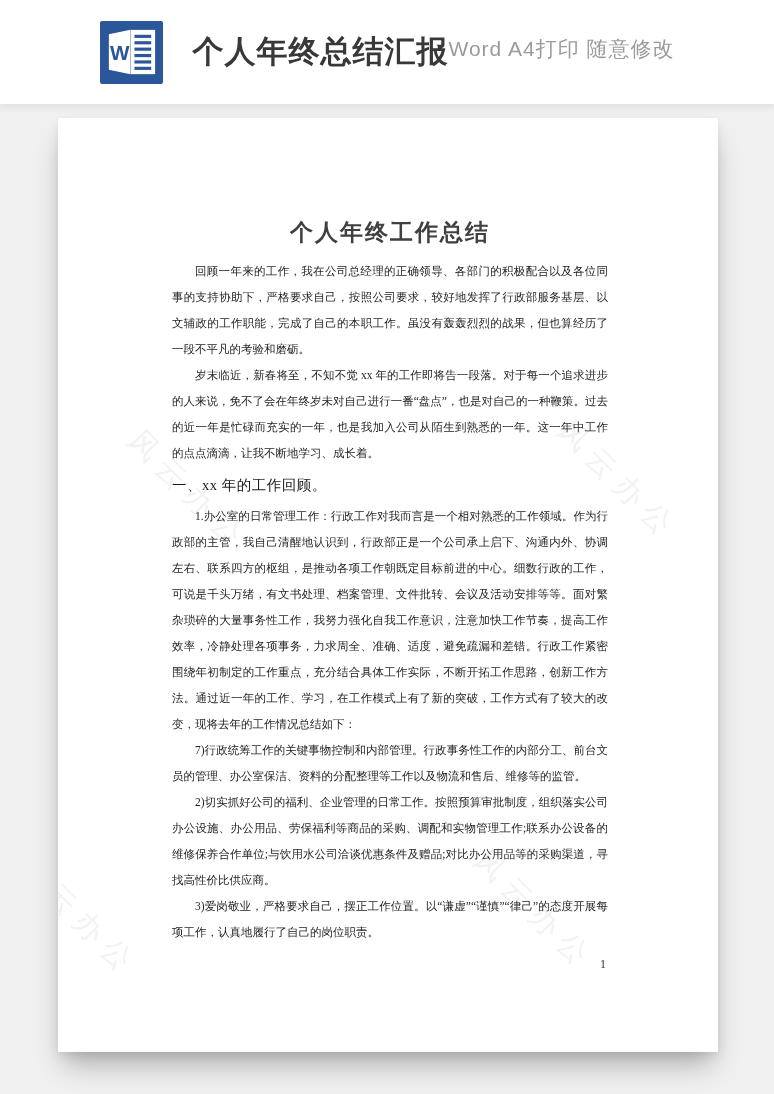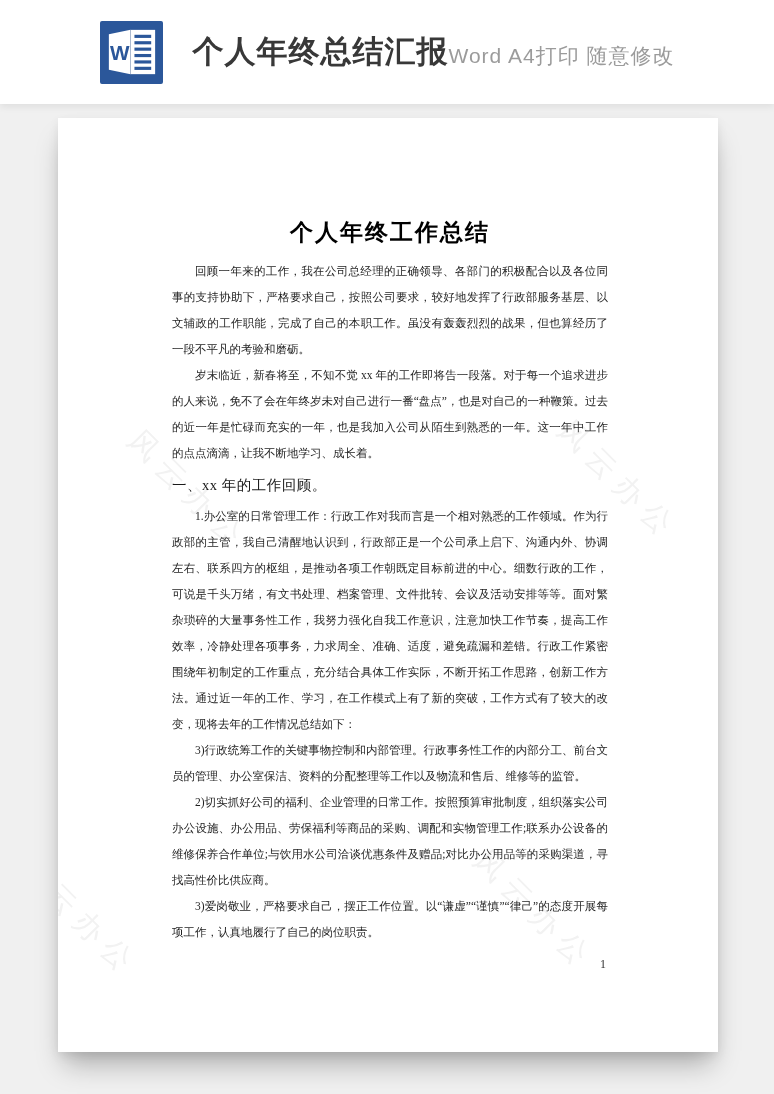--- a/index.html
+++ b/index.html
@@ -29,40 +29,40 @@
     font-weight: bold;
     color: #383838;
     letter-spacing: 1px;
     line-height: 38px;
   }
   .header-subtitle {
     font-size: 21px;
     color: #9b9b9b;
     letter-spacing: 1px;
     line-height: 27px;
-    margin-top: 9px;
+    margin-top: 2px;
   }
 
   
   .doc-page {
     position: relative;
     width: 660px;
     height: 934px;
     margin: 14px auto 0 58px;
     background: #ffffff;
     box-shadow: 0 18px 26px -6px rgba(0,0,0,0.28), 0 4px 10px rgba(0,0,0,0.08);
     padding: 98px 110px 0 114px;
     overflow: hidden;
     z-index: 1;
   }
   .doc-title {
     font-family: "Liberation Serif", "DejaVu Serif", serif;
     font-size: 23px;
     font-weight: 600;
-    color: #000000;
+    color: #404040;
     text-align: center;
     letter-spacing: 2px;
     line-height: 34px;
     margin-bottom: 8px;
   }
   .doc-body {
     font-family: "Liberation Serif", "DejaVu Serif", serif;
     font-size: 11.5px;
     color: #1f1f1f;
     line-height: 26px;
@@ -135,21 +135,21 @@
     <div class="watermark wm-3">风云办公</div>
     <div class="watermark wm-4">风云办公</div>
 
     <div class="doc-title">个人年终工作总结</div>
 
     <div class="doc-body">
       <p class="doc-para">回顾一年来的工作，我在公司总经理的正确领导、各部门的积极配合以及各位同事的支持协助下，严格要求自己，按照公司要求，较好地发挥了行政部服务基层、以文辅政的工作职能，完成了自己的本职工作。虽没有轰轰烈烈的战果，但也算经历了一段不平凡的考验和磨砺。</p>
       <p class="doc-para">岁末临近，新春将至，不知不觉 xx 年的工作即将告一段落。对于每一个追求进步的人来说，免不了会在年终岁未对自己进行一番“盘点”，也是对自己的一种鞭策。过去的近一年是忙碌而充实的一年，也是我加入公司从陌生到熟悉的一年。这一年中工作的点点滴滴，让我不断地学习、成长着。</p>
       <p class="doc-heading">一、xx 年的工作回顾。</p>
       <p class="doc-para">1.办公室的日常管理工作：行政工作对我而言是一个相对熟悉的工作领域。作为行政部的主管，我自己清醒地认识到，行政部正是一个公司承上启下、沟通内外、协调左右、联系四方的枢组，是推动各项工作朝既定目标前进的中心。细数行政的工作，可说是千头万绪，有文书处理、档案管理、文件批转、会议及活动安排等等。面对繁杂琐碎的大量事务性工作，我努力强化自我工作意识，注意加快工作节奏，提高工作效率，冷静处理各项事务，力求周全、准确、适度，避免疏漏和差错。行政工作紧密围绕年初制定的工作重点，充分结合具体工作实际，不断开拓工作思路，创新工作方法。通过近一年的工作、学习，在工作模式上有了新的突破，工作方式有了较大的改变，现将去年的工作情况总结如下：</p>
-      <p class="doc-para">3)行政统筹工作的关键事物控制和内部管理。行政事务性工作的内部分工、前台文员的管理、办公室保洁、资料的分配整理等工作以及物流和售后、维修等的监管。</p>
+      <p class="doc-para">7)行政统筹工作的关键事物控制和内部管理。行政事务性工作的内部分工、前台文员的管理、办公室保洁、资料的分配整理等工作以及物流和售后、维修等的监管。</p>
       <p class="doc-para">2)切实抓好公司的福利、企业管理的日常工作。按照预算审批制度，组织落实公司办公设施、办公用品、劳保福利等商品的采购、调配和实物管理工作;联系办公设备的维修保养合作单位;与饮用水公司洽谈优惠条件及赠品;对比办公用品等的采购渠道，寻找高性价比供应商。</p>
       <p class="doc-para">3)爱岗敬业，严格要求自己，摆正工作位置。以“谦虚”“谨慎”“律己”的态度开展每项工作，认真地履行了自己的岗位职责。</p>
     </div>
 
     <div class="page-number">1</div>
   </div>
 
 </div>
 
 </body></html>

